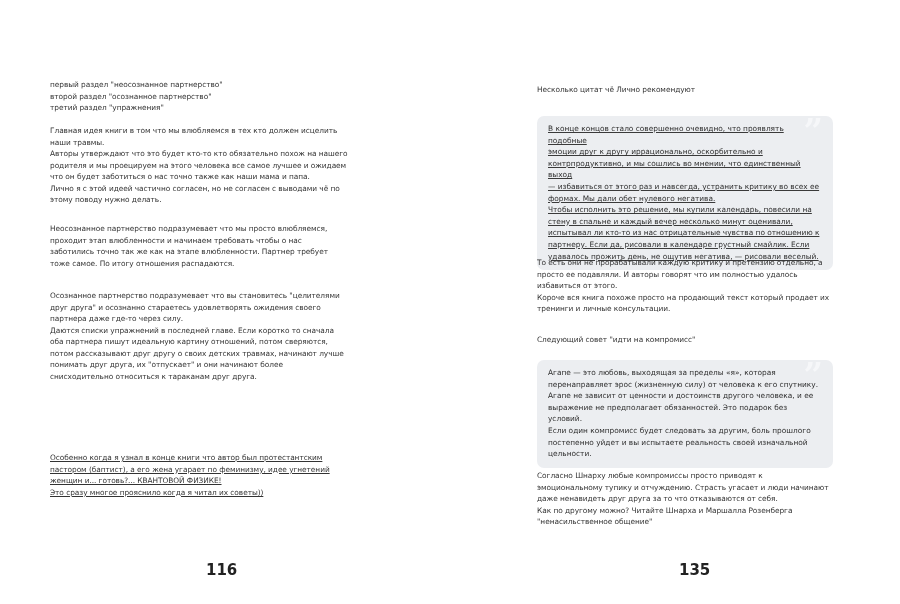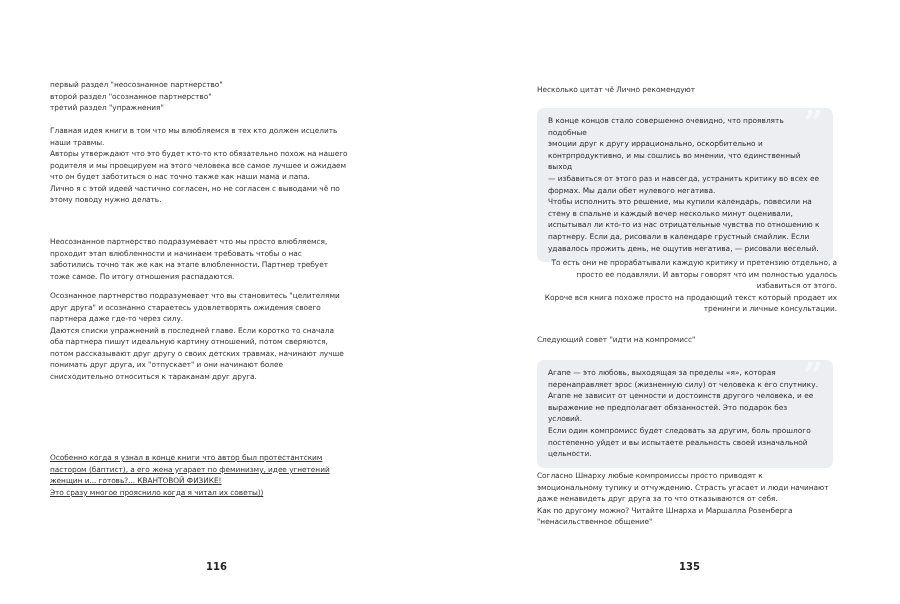--- a/index.html
+++ b/index.html
@@ -19,38 +19,38 @@
     .quote-box {
       position: absolute; left: 87px; width: 296px; background: #eceef1;
       border-radius: 7px; box-sizing: border-box; padding: 7px 10px 8px 11px;
     }
     .quote-text { font-size: 7.4px; line-height: 11.6px; color: #2e2e2e; white-space: pre-line; }
     .quote-mark {
       position: absolute; right: 10px; top: -2px; font-size: 34px; line-height: 34px;
       color: #f6f7f9; font-family: "DejaVu Serif", serif; font-weight: bold;
     }
     .page-number {
-      position: absolute; top: 561px; font-size: 10px; font-weight: bold; color: #222;
+      position: absolute; top: 561px; font-size: 15px; font-weight: bold; color: #222;
     }
   </style>
 </head>
 <body>
 
 <div class="page page-left">
   <div class="para left-col" style="top:79px;">первый раздел "неосознанное партнерство"
 второй раздел "осознанное партнерство"
 третий раздел "упражнения"</div>
   <div class="para left-col" style="top:125px;">Главная идея книги в том что мы влюбляемся в тех кто должен исцелить
 наши травмы.
 Авторы утверждают что это будет кто-то кто обязательно похож на нашего
 родителя и мы проецируем на этого человека все самое лучшее и ожидаем
 что он будет заботиться о нас точно также как наши мама и папа.
 Лично я с этой идеей частично согласен, но не согласен с выводами чё по
 этому поводу нужно делать.</div>
-  <div class="para left-col" style="top:236px;">Неосознанное партнерство подразумевает что мы просто влюбляемся,
+  <div class="para left-col" style="top:223px;">Неосознанное партнерство подразумевает что мы просто влюбляемся,
 проходит этап влюбленности и начинаем требовать чтобы о нас
 заботились точно так же как на этапе влюбленности. Партнер требует
 тоже самое. По итогу отношения распадаются.</div>
   <div class="para left-col" style="top:290px;">Осознанное партнерство подразумевает что вы становитесь "целителями
 друг друга" и осознанно стараетесь удовлетворять ожидения своего
 партнера даже где-то через силу.
 Даются списки упражнений в последней главе. Если коротко то сначала
 оба партнера пишут идеальную картину отношений, потом сверяются,
 потом рассказывают друг другу о своих детских травмах, начинают лучше
 понимать друг друга, их "отпускает" и они начинают более
@@ -58,35 +58,35 @@
   <div class="para left-col" style="top:452px;text-decoration:underline;">Особенно когда я узнал в конце книги что автор был протестантским
 пастором (баптист), а его жена угарает по феминизму, идее угнетений
 женщин и... готовь?... КВАНТОВОЙ ФИЗИКЕ!
 Это сразу многое прояснило когда я читал их советы))</div>
   <div class="page-number" style="left:206px;">116</div>
 </div>
 
 <div class="page page-right">
   <div class="para right-col" style="top:84px;">Несколько цитат чё Лично рекомендуют</div>
 
-  <div class="quote-box" style="top:108px;">
+  <div class="quote-box" style="top:116px;text-decoration:underline;">
     <span class="quote-mark">”</span>
     <div class="quote-text">В конце концов стало совершенно очевидно, что проявлять подобные
 эмоции друг к другу иррационально, оскорбительно и
 контрпродуктивно, и мы сошлись во мнении, что единственный выход
 — избавиться от этого раз и навсегда, устранить критику во всех ее
 формах. Мы дали обет нулевого негатива.
 Чтобы исполнить это решение, мы купили календарь, повесили на
 стену в спальне и каждый вечер несколько минут оценивали,
 испытывал ли кто-то из нас отрицательные чувства по отношению к
 партнеру. Если да, рисовали в календаре грустный смайлик. Если
 удавалось прожить день, не ощутив негатива, — рисовали веселый.</div>
   </div>
 
-  <div class="para right-col" style="top:257px;text-align:right;">То есть они не прорабатывали каждую критику и претензию отдельно, а
+  <div class="para right-col" style="top:257px;">То есть они не прорабатывали каждую критику и претензию отдельно, а
 просто ее подавляли. И авторы говорят что им полностью удалось
 избавиться от этого.
 Короче вся книга похоже просто на продающий текст который продает их
 тренинги и личные консультации.</div>
   <div class="para right-col" style="top:334px;">Следующий совет "идти на компромисс"</div>
 
   <div class="quote-box" style="top:360px;">
     <span class="quote-mark">”</span>
     <div class="quote-text">Агапе — это любовь, выходящая за пределы «я», которая
 перенаправляет эрос (жизненную силу) от человека к его спутнику.

